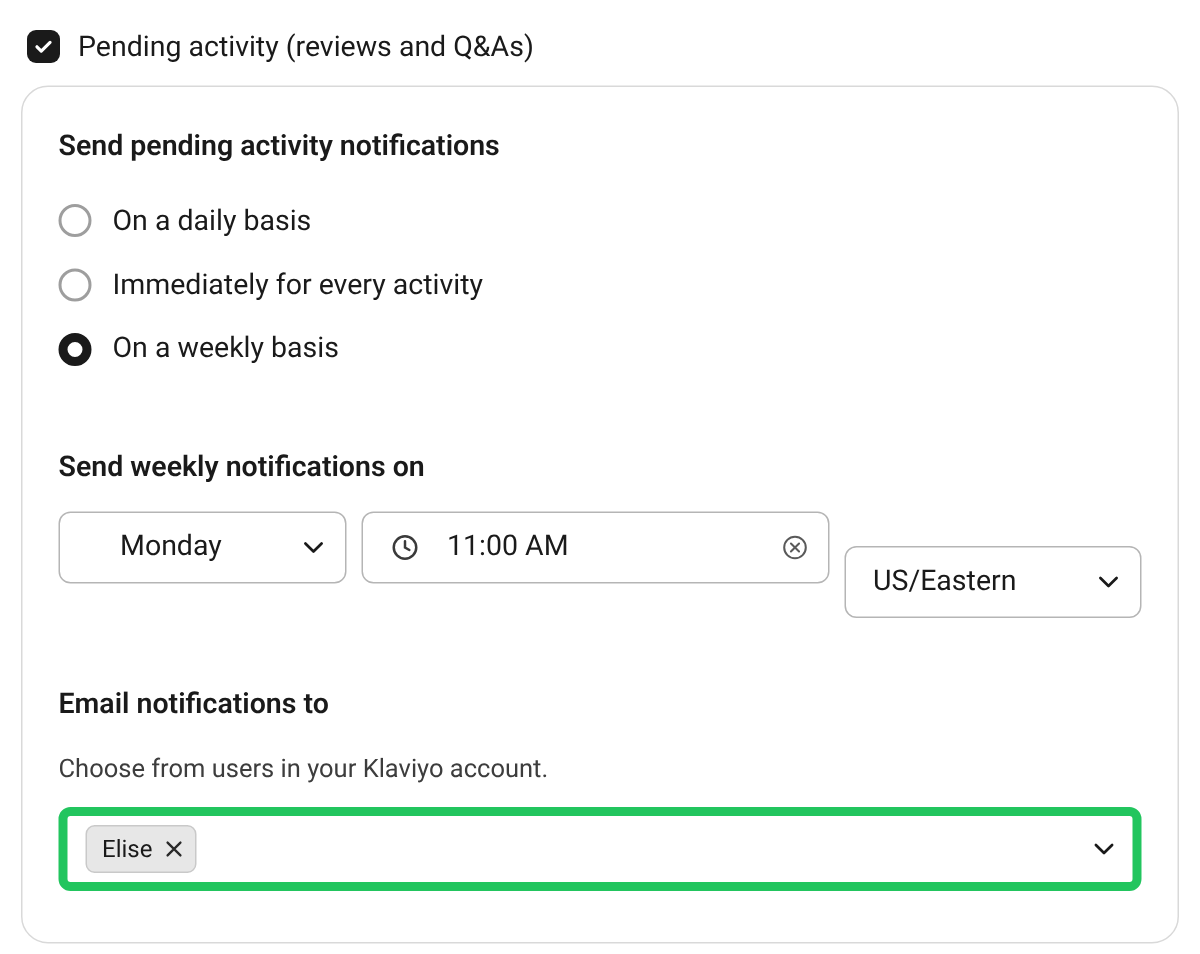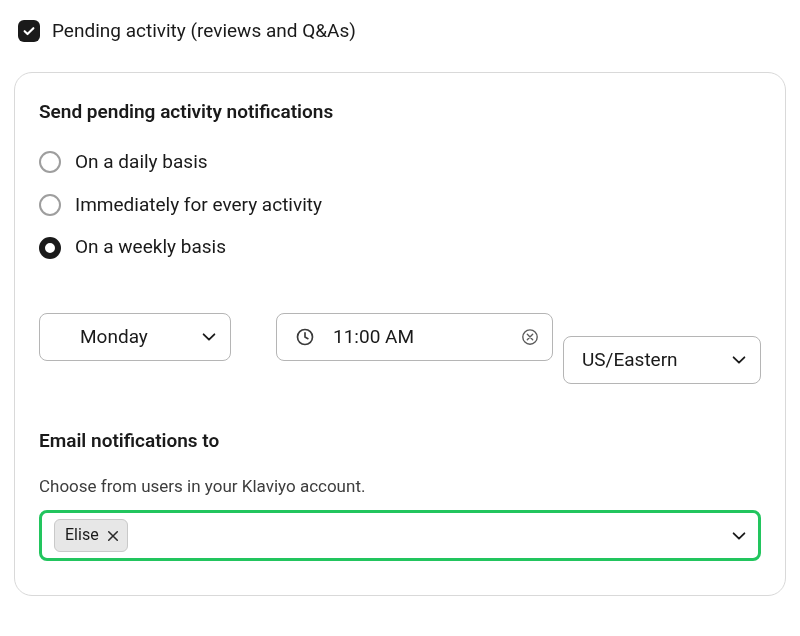--- a/index.html
+++ b/index.html
@@ -11,21 +11,21 @@
       font-size: 18px;
       line-height: 1.4;
       width: 800px;
     }
 
     
     .checkbox-row {
       display: flex;
       align-items: center;
       gap: 12px;
-      margin-bottom: 27px;
+      margin-bottom: 12px;
       padding-left: 4px;
     }
     .checkbox {
       width: 22px;
       height: 22px;
       background: #1a1a1a;
       border-radius: 6px;
       display: flex;
       align-items: center;
       justify-content: center;
@@ -103,21 +103,20 @@
       width: 192px;
       justify-content: space-between;
       padding-left: 40px;
     }
     .time-input {
       flex: 1;
       justify-content: center;
       gap: 18px;
       cursor: text;
       position: relative;
-      margin-left: 35px;
     }
     .time-input .clear-btn {
       margin-left: auto;
       display: flex;
       align-items: center;
       justify-content: center;
       width: 20px;
       height: 20px;
       cursor: pointer;
     }
@@ -129,21 +128,21 @@
 
     
     .email-section { }
     .helper-text {
       font-size: 17px;
       color: #3d3d3d;
       margin-top: 4px;
       margin-bottom: 12px;
     }
     .multi-select {
-      border: 3px solid #22c55e;
+      border: 6px solid #22c55e;
       border-radius: 8px;
       min-height: 48px;
       display: flex;
       align-items: center;
       padding: 6px 10px 6px 12px;
       background: #fff;
       cursor: pointer;
       justify-content: space-between;
     }
     .chips { display: flex; gap: 6px; }
@@ -205,20 +204,21 @@
       <span class="radio unselected"></span>
       <span class="radio-label">Immediately for every activity</span>
     </div>
     <div class="radio-row">
       <span class="radio selected"></span>
       <span class="radio-label">On a weekly basis</span>
     </div>
   </div>
 
   <div class="schedule-section">
+    <h3 class="section-heading">Send weekly notifications on</h3>
     <div class="schedule-row">
 
       <div class="select-field day-select">
         <span>Monday</span>
         <span class="chevron-down">
           <svg width="18" height="18" viewBox="0 0 20 20">
               <path d="M4 7 L10 13 L16 7" stroke="#1a1a1a" stroke-width="2" fill="none" stroke-linecap="round" stroke-linejoin="round"></path>
             </svg>
         </span>
       </div>

